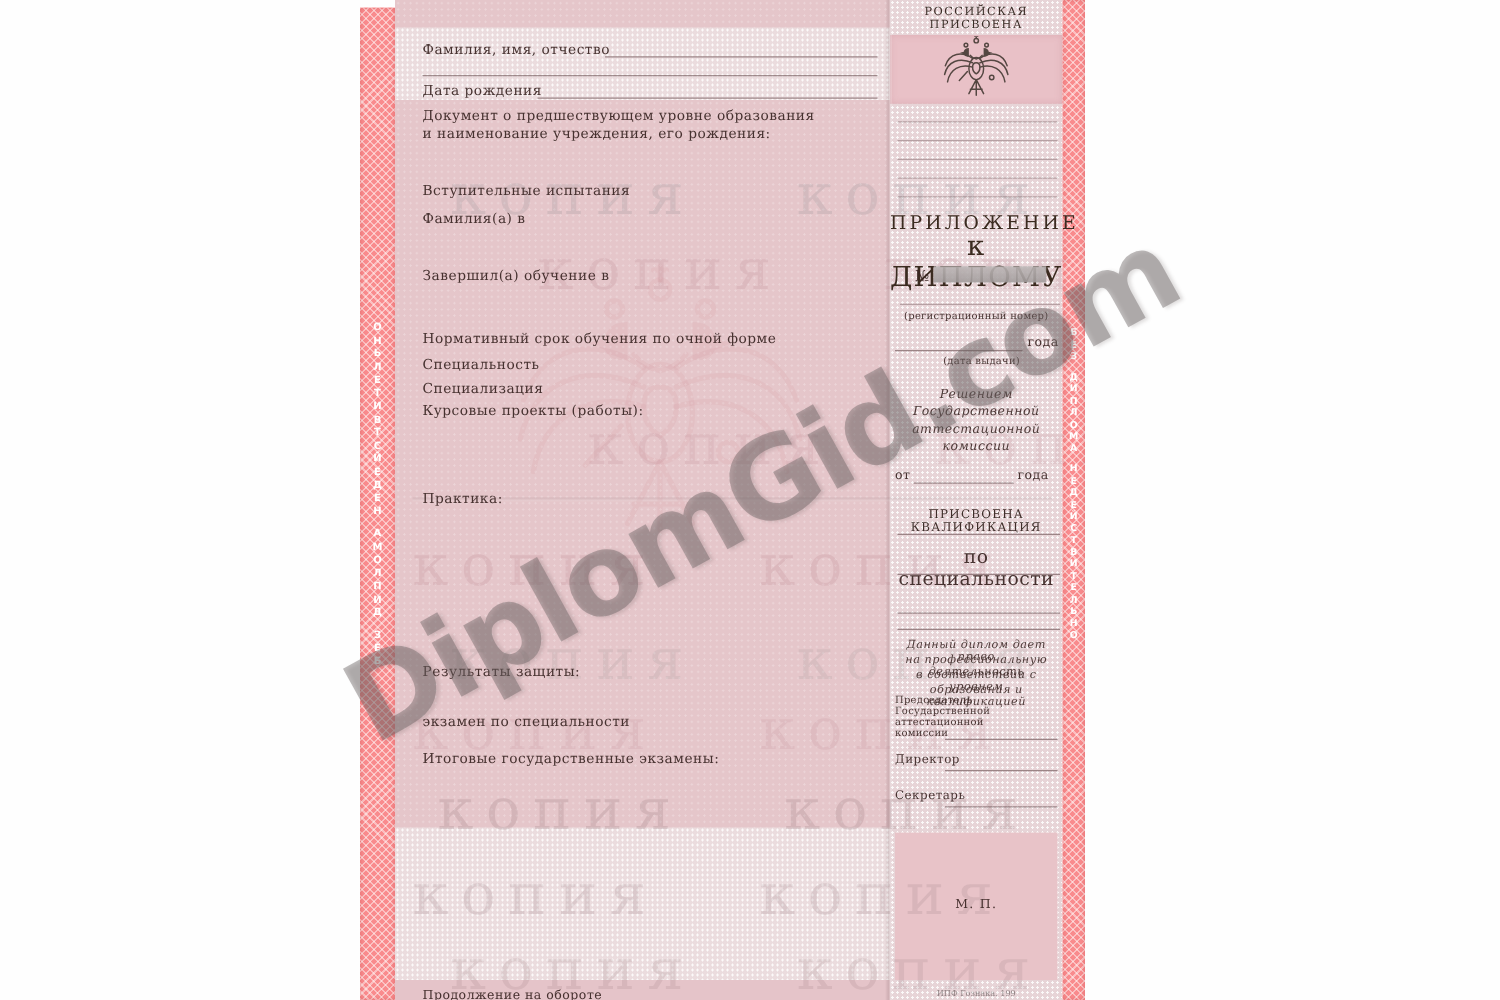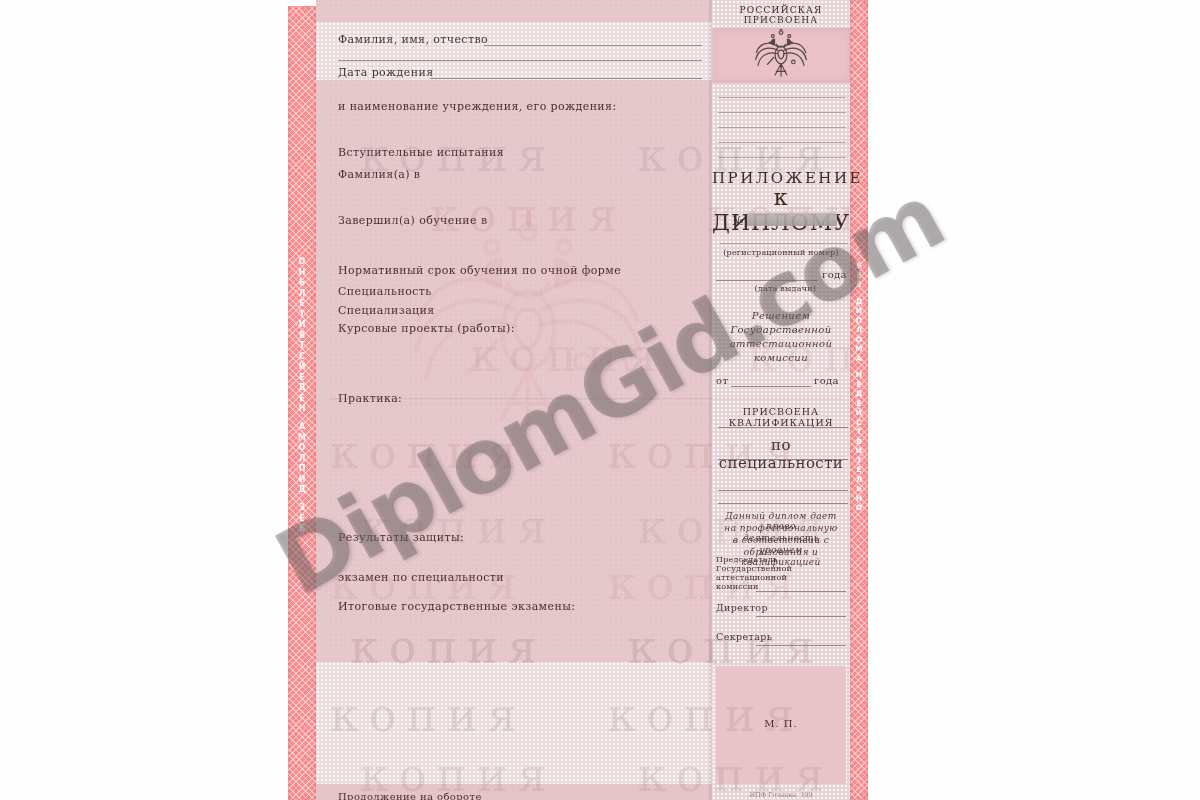--- a/index.html
+++ b/index.html
@@ -152,20 +152,21 @@
     <use href="#eagleSym" stroke="currentColor" stroke-width="1.6"></use>
   </svg>
 
   <div class="lbl" style="left:338px;top:33px">Фамилия, имя, отчество</div>
   <div class="rule" style="left:484px;top:45px;width:218px"></div>
   <div class="rule" style="left:338px;top:60px;width:364px"></div>
 
   <div class="lbl" style="left:338px;top:66px">Дата рождения</div>
   <div class="rule" style="left:430px;top:78px;width:272px"></div>
 
+  <div class="lbl" style="left:338px;top:86px">Документ о предшествующем уровне образования</div>
   <div class="lbl" style="left:338px;top:100px">и наименование учреждения, его рождения:</div>
 
   <div class="lbl" style="left:338px;top:146px">Вступительные испытания</div>
   <div class="lbl" style="left:338px;top:168px">Фамилия(а) в</div>
   <div class="lbl" style="left:338px;top:214px">Завершил(а) обучение в</div>
   <div class="lbl" style="left:338px;top:264px">Нормативный срок обучения по очной форме</div>
   <div class="lbl" style="left:338px;top:285px">Специальность</div>
   <div class="lbl" style="left:338px;top:304px">Специализация</div>
   <div class="lbl" style="left:338px;top:322px">Курсовые проекты (работы):</div>
   <div class="lbl" style="left:338px;top:392px">Практика:</div>

